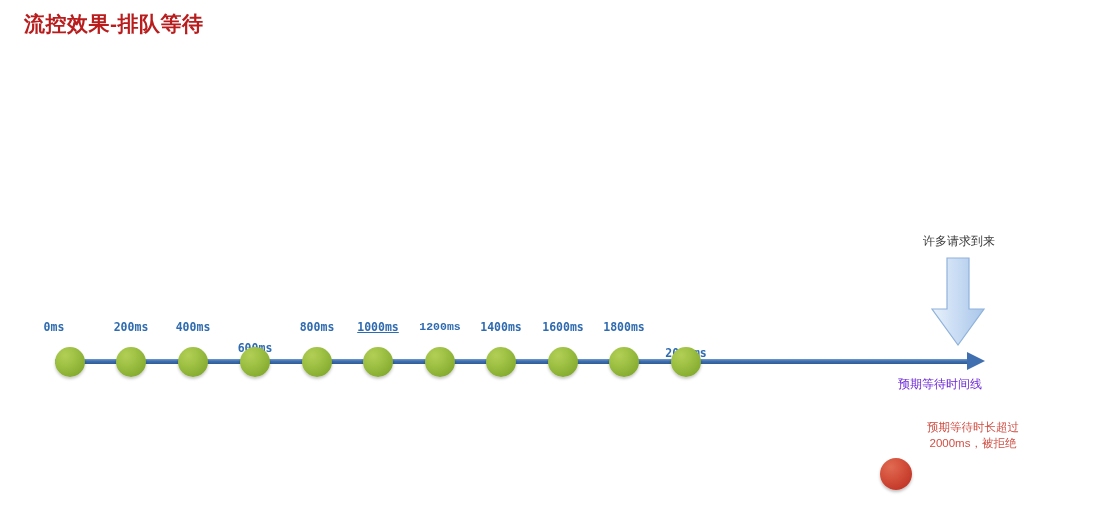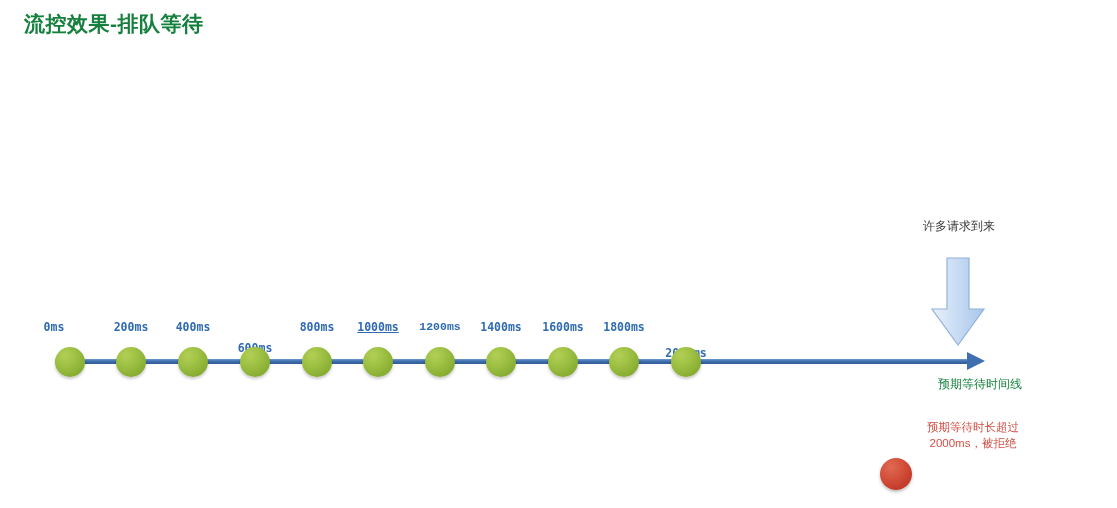--- a/index.html
+++ b/index.html
@@ -17,21 +17,21 @@
     -webkit-font-smoothing: antialiased;
   }
 
   
   .slide-title {
     position: absolute;
     left: 24px;
     top: 10px;
     font-size: 21px;
     font-weight: bold;
-    color: #15803d;
+    color: #b91c1c;
     letter-spacing: 0.5px;
     white-space: nowrap;
   }
 
   
   .body-copy {
     position: absolute;
     left: 24px;
     top: 66px;
     width: 1068px;
@@ -103,37 +103,37 @@
   .down-arrow-wrap {
     position: absolute;
     left: 929px;
     top: 257px;
     width: 58px;
     height: 90px;
   }
   .down-arrow-caption {
     position: absolute;
     left: 905px;
-    top: 218px;
+    top: 233px;
     width: 108px;
     text-align: center;
     font-size: 12px;
     color: #3a3a3a;
     white-space: nowrap;
   }
 
   
   .timeline-caption {
     position: absolute;
     left: 898px;
     top: 376px;
     width: 124px;
-    text-align: right;
+    text-align: left;
     font-size: 12px;
-    color: #15803d;
+    color: #6d28d9;
     white-space: nowrap;
   }
   .reject-caption {
     position: absolute;
     left: 908px;
     top: 419px;
     width: 130px;
     font-size: 11.5px;
     line-height: 16px;
     color: #d04f44;

